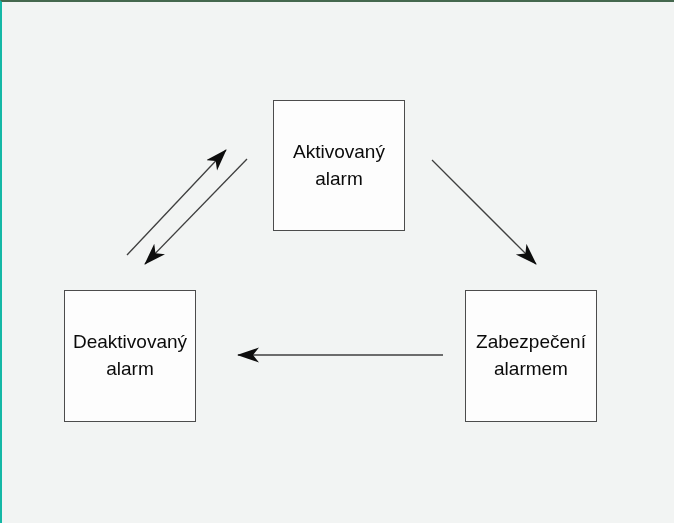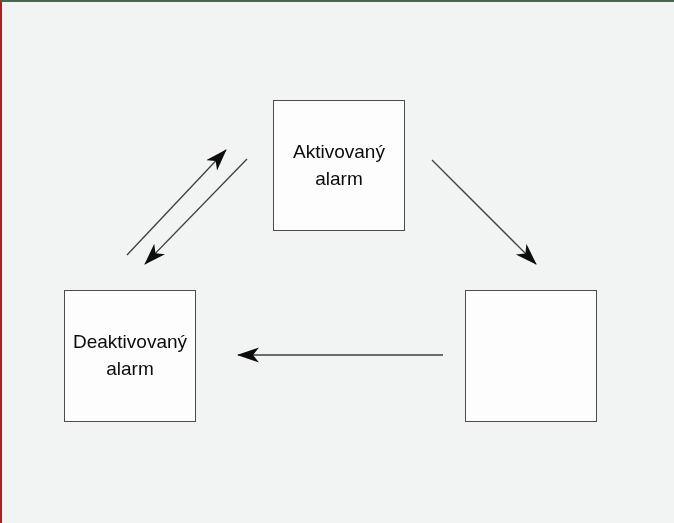--- a/index.html
+++ b/index.html
@@ -7,21 +7,21 @@
     padding: 0;
     font-family: "Liberation Sans", sans-serif;
   }
   .frame {
     position: relative;
     width: 674px;
     height: 523px;
     box-sizing: border-box;
     background: #f2f4f3;
     border-top: 2px solid #45684e;
-    border-left: 2px solid #b91c1c;
+    border-left: 2px solid #14b8a6;
     overflow: hidden;
   }
   .edges-svg {
     position: absolute;
     left: 0;
     top: 0;
     width: 672px;
     height: 521px;
     pointer-events: none;
   }
@@ -69,15 +69,17 @@
     <span>Aktivovaný</span>
     <span>alarm</span>
   </div>
 
   <div class="node node-left">
     <span>Deaktivovaný</span>
     <span>alarm</span>
   </div>
 
   <div class="node node-right">
+    <span>Zabezpečení</span>
+    <span>alarmem</span>
   </div>
 
 </div>
 
 </body></html>

